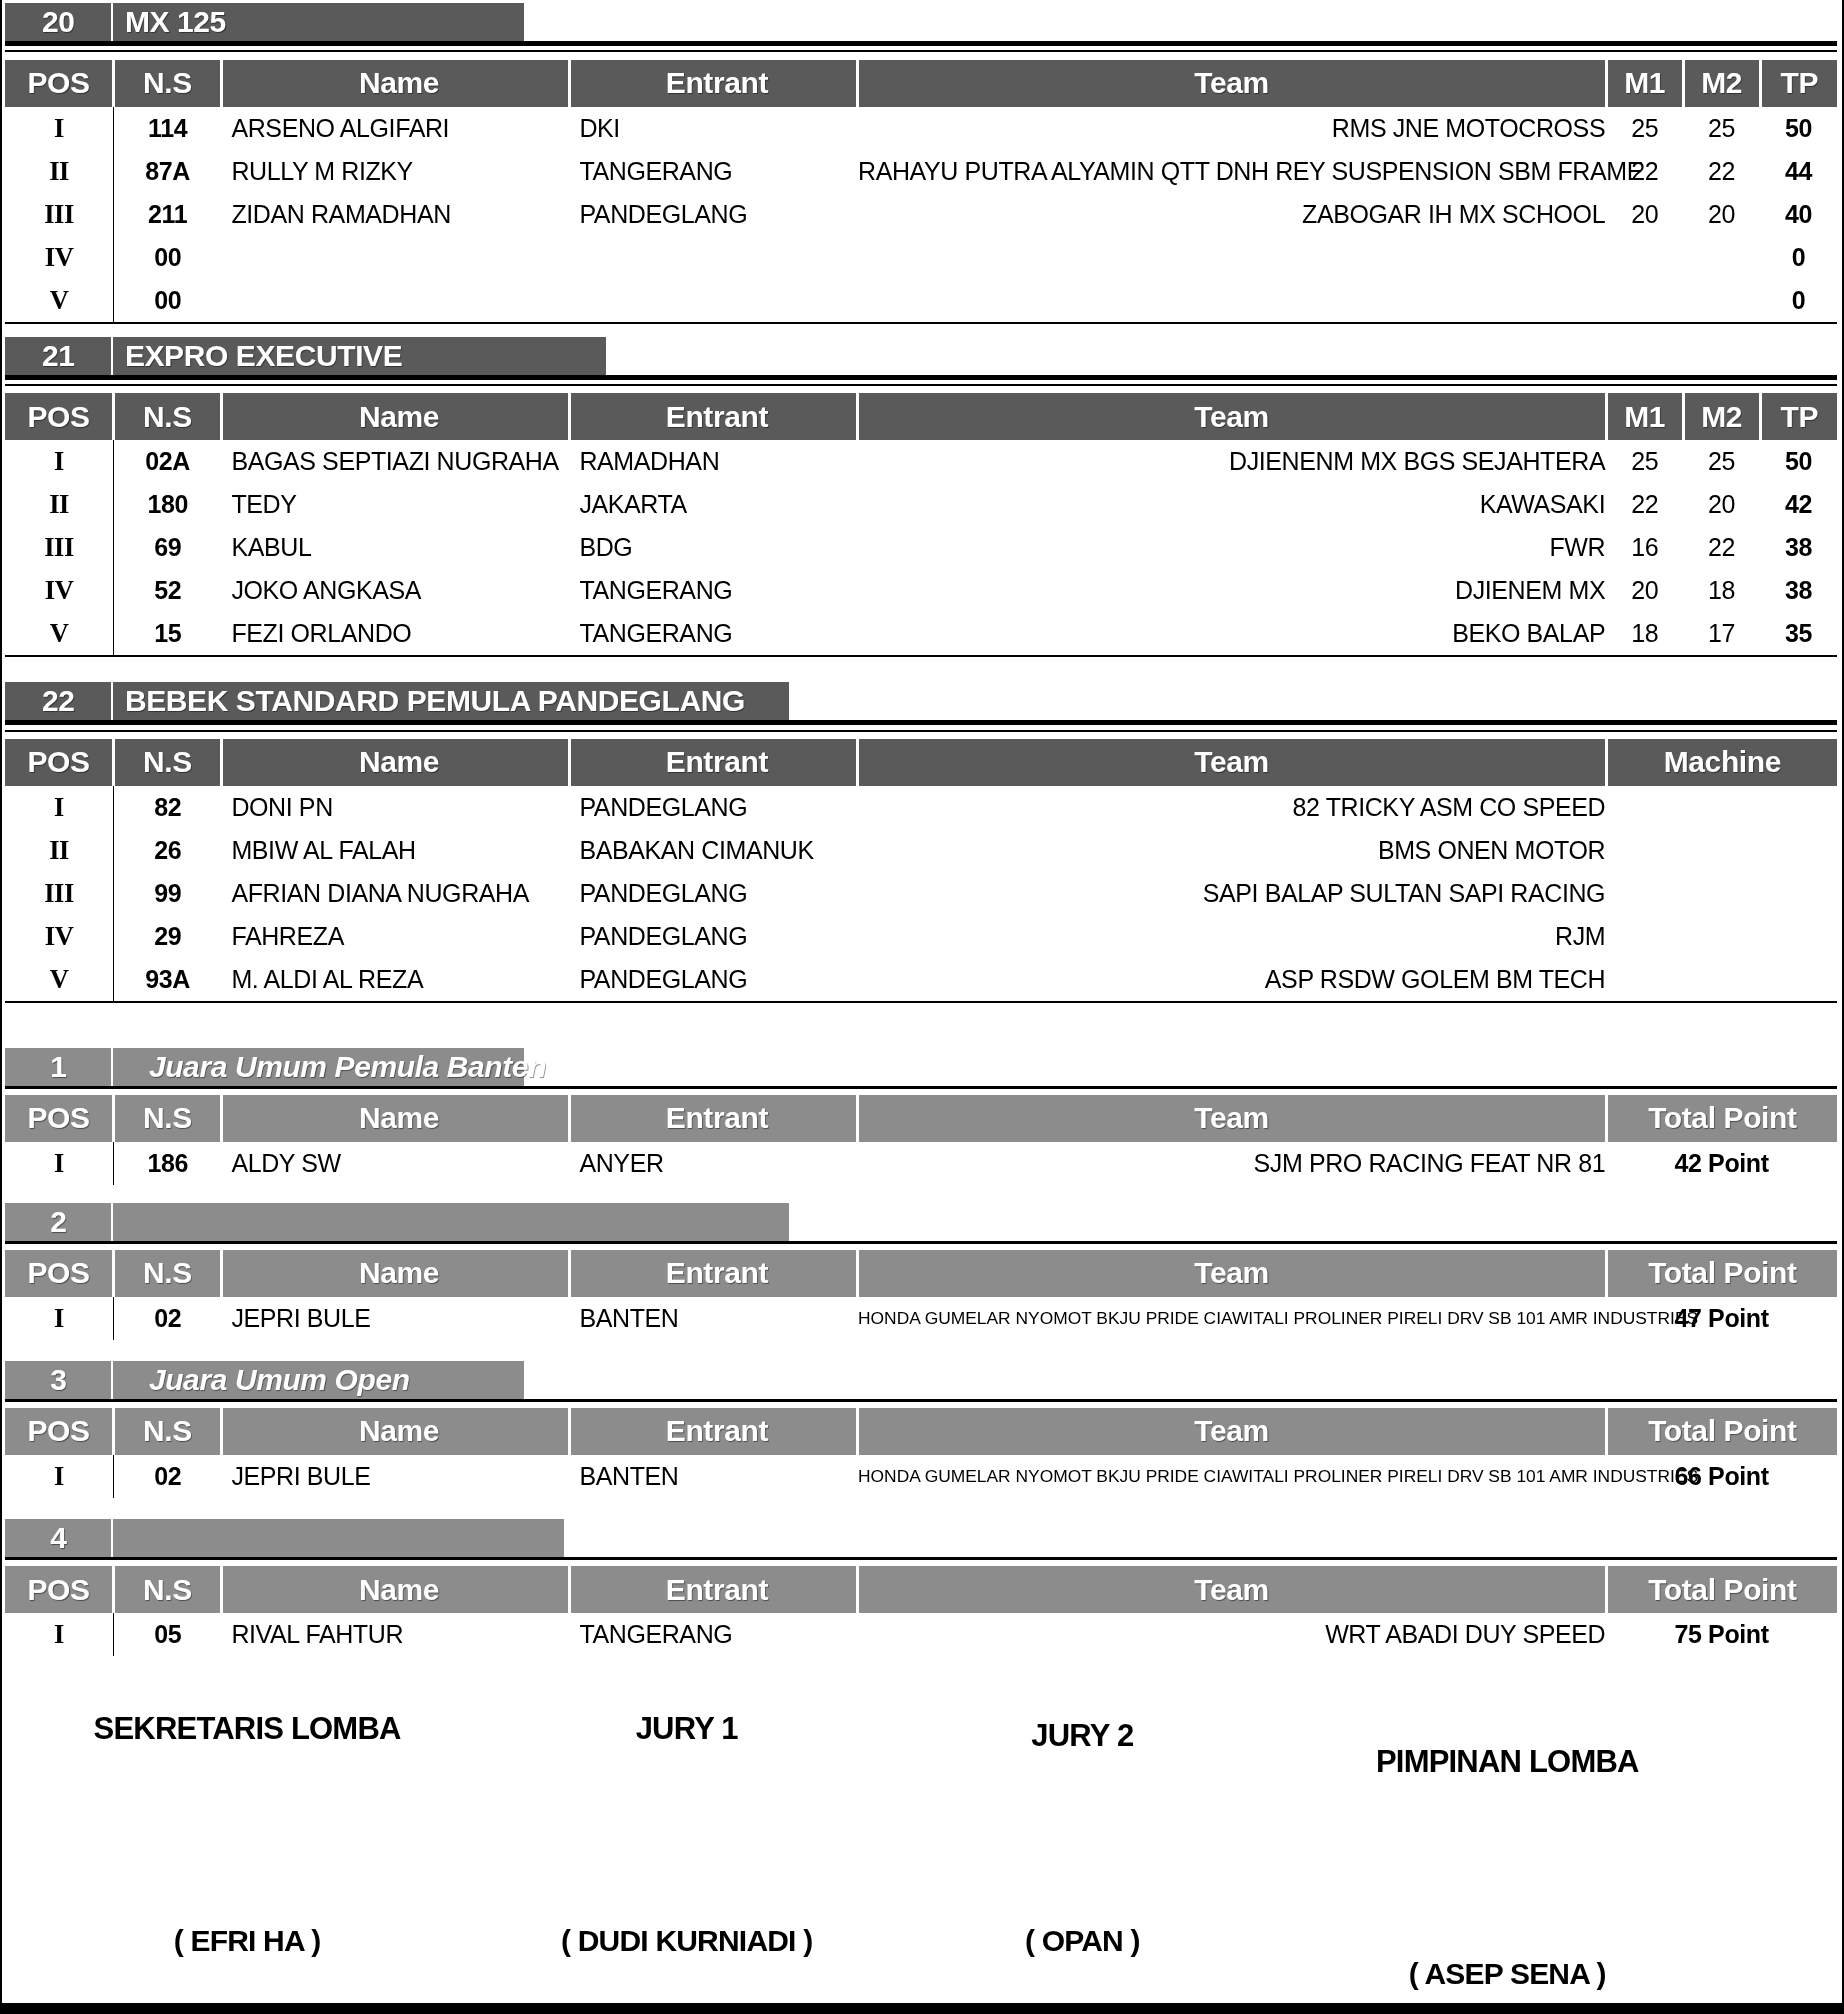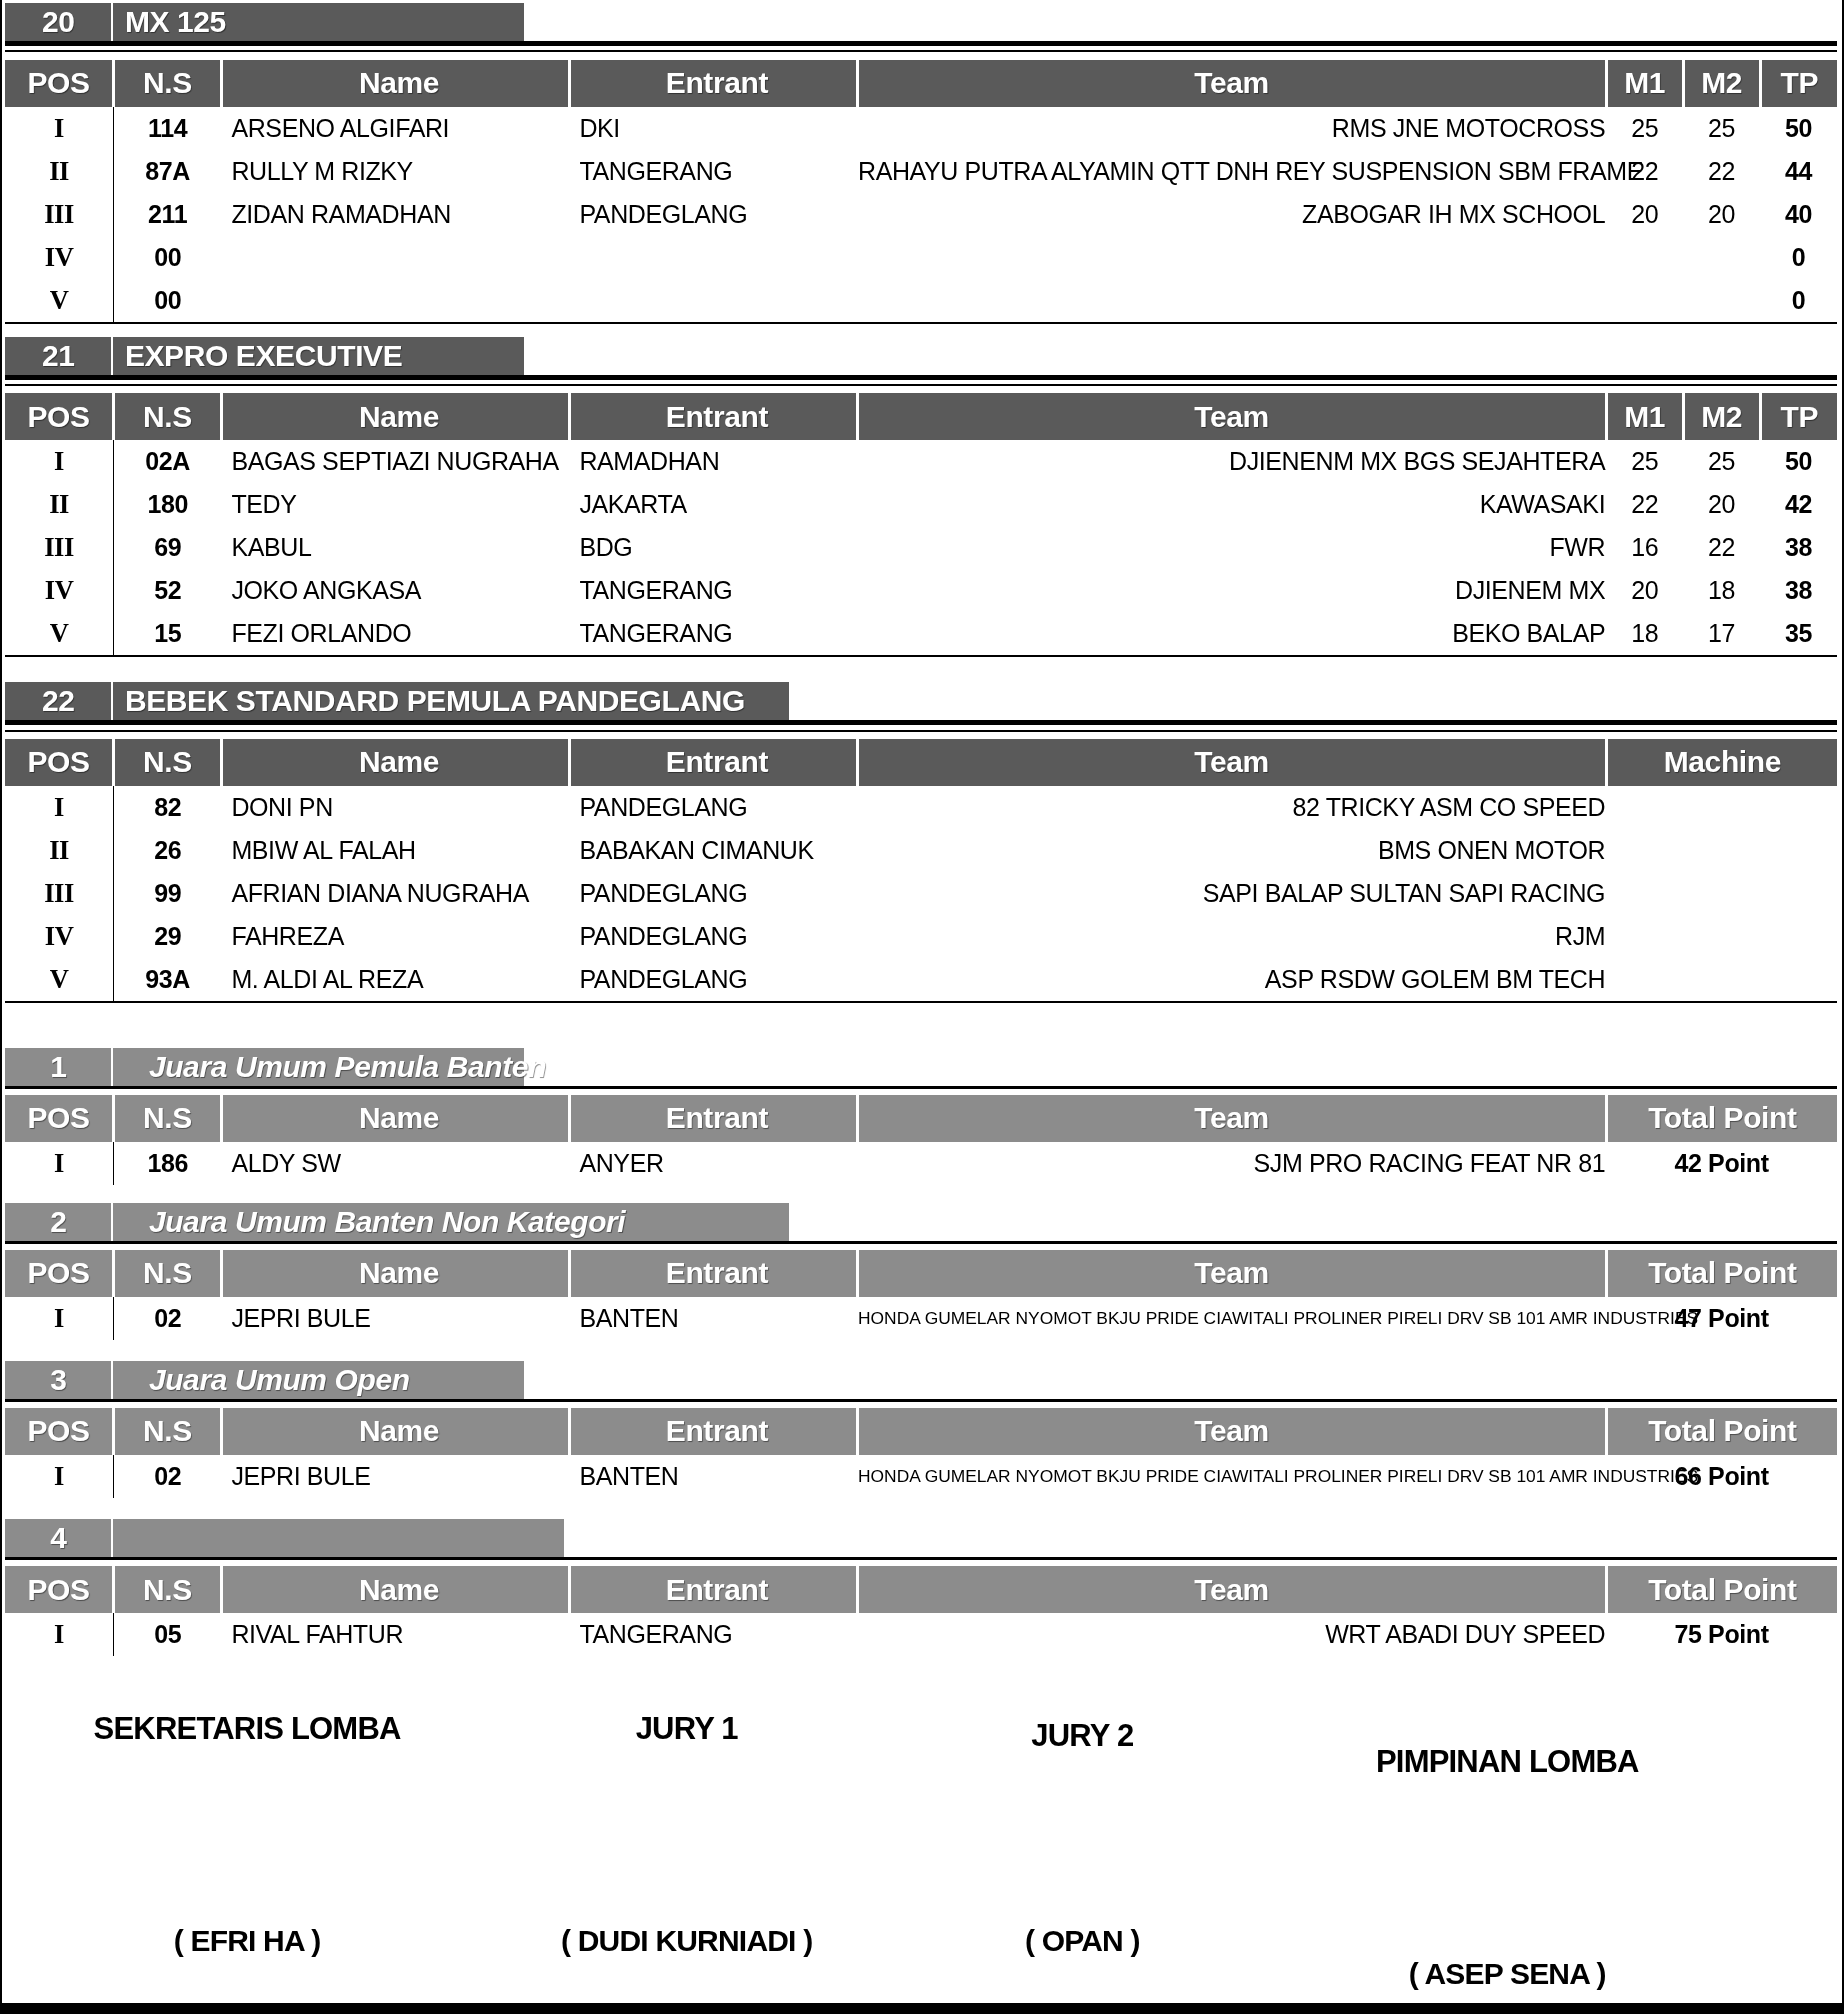--- a/index.html
+++ b/index.html
@@ -133,21 +133,21 @@
         <td class="c-tp">0</td>
       </tr>
     </tbody>
       </table>
   </div>
 
   <div class="gap16"></div>
 
   <div class="dark">
     <div class="bar">
-      <div class="bar-inner" style="width:519px;">
+      <div class="bar-inner" style="width:601px;">
         <span class="bar-num">21</span>
         <span class="bar-title">EXPRO EXECUTIVE</span>
       </div>
     </div>
     <div class="rule-double"></div>
     <table>
       <colgroup>
           <col style="width:5.9%">
           <col style="width:5.9%">
           <col style="width:19.0%">
@@ -333,21 +333,20 @@
     </tbody>
       </table>
   </div>
 
   <div class="gap22"></div>
 
   <div class="light">
     <div class="bar">
       <div class="bar-inner" style="width:784px;">
         <span class="bar-num">2</span>
-        <span class="bar-title">Juara Umum Banten Non Kategori</span>
       </div>
     </div>
     <div class="rule-single"></div>
     <table>
       <colgroup>
           <col style="width:5.9%">
           <col style="width:5.9%">
           <col style="width:19.0%">
           <col style="width:15.7%">
           <col style="width:40.9%">

